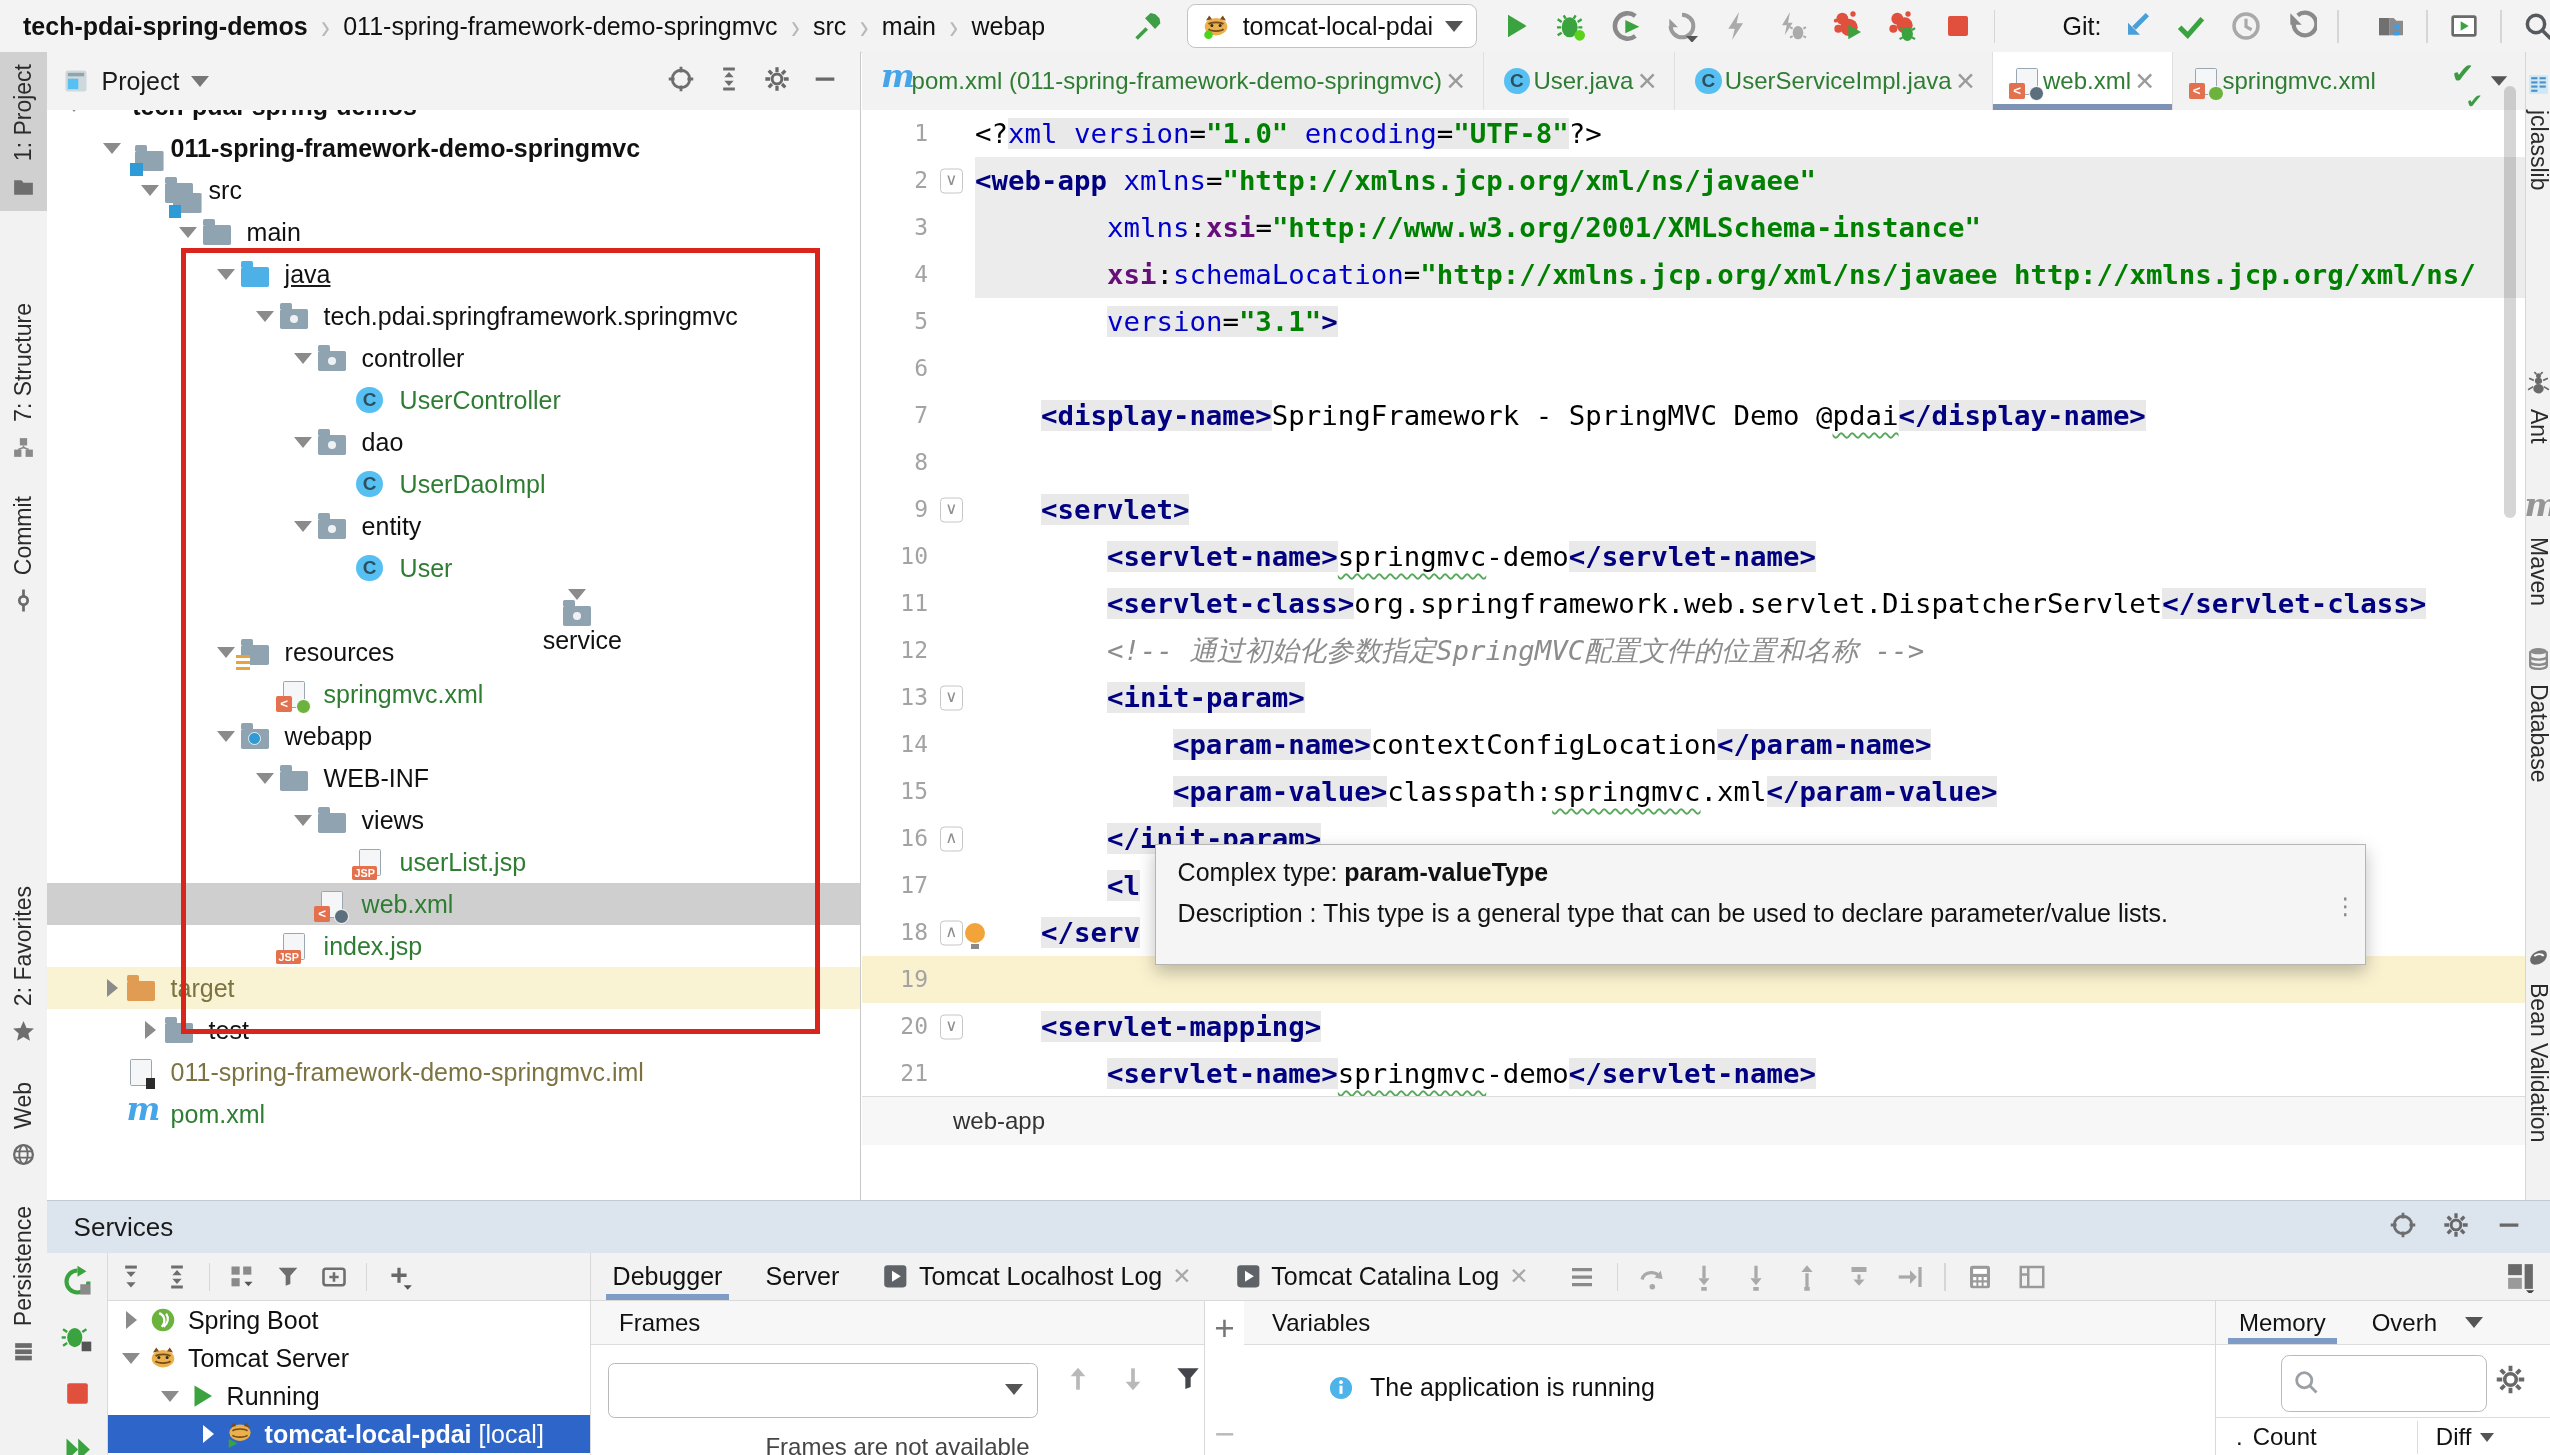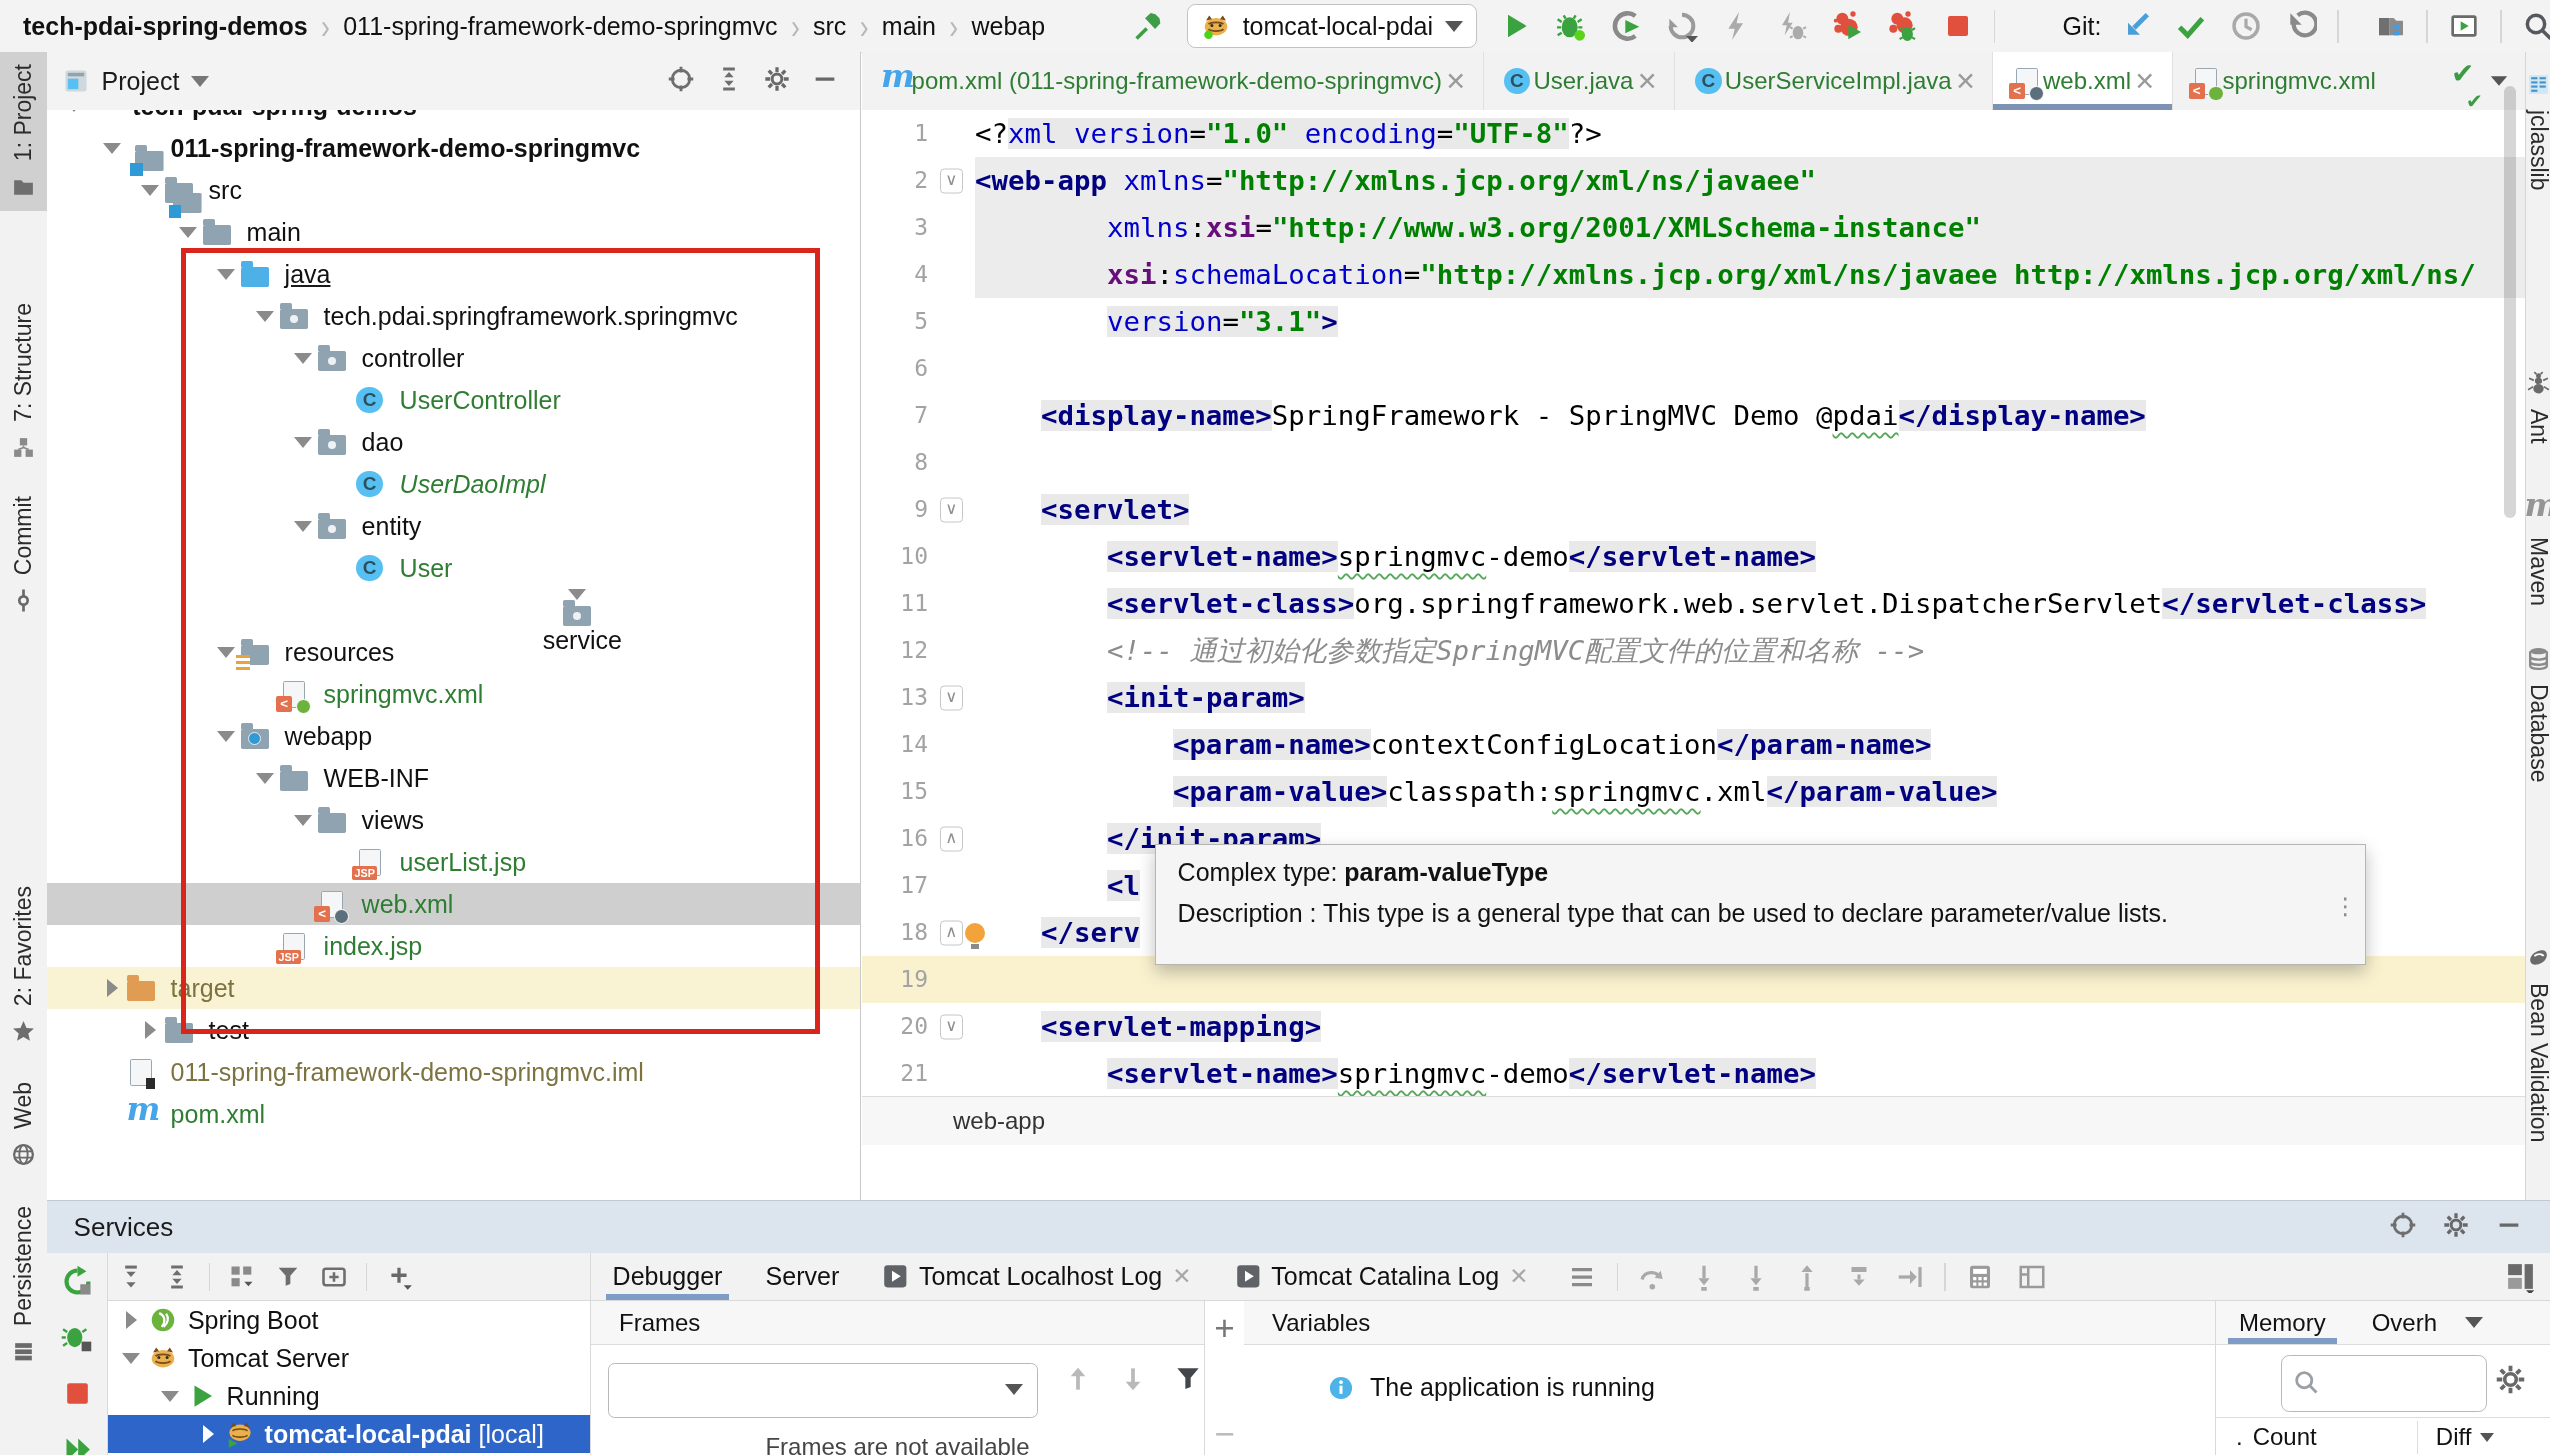--- a/index.html
+++ b/index.html
@@ -597,21 +597,21 @@
         </div>
         <div class="prow" style="padding-left: 246px;">
           <span class="arrw">
             <span class="tri-d"></span>
           </span>
           <span class="icospace">
             <span class="folder pkg"></span>
           </span>
           <span class="plabel">dao</span>
         </div>
-        <div class="prow" style="padding-left: 284px; font-style: italic;">
+        <div class="prow" style="padding-left: 284px;">
           <span class="arrw"></span>
           <span class="icospace">
             <span class="cls-icon"></span>
           </span>
           <span class="plabel green">UserDaoImpl</span>
         </div>
         <div class="prow" style="padding-left: 246px;">
           <span class="arrw">
             <span class="tri-d"></span>
           </span>

